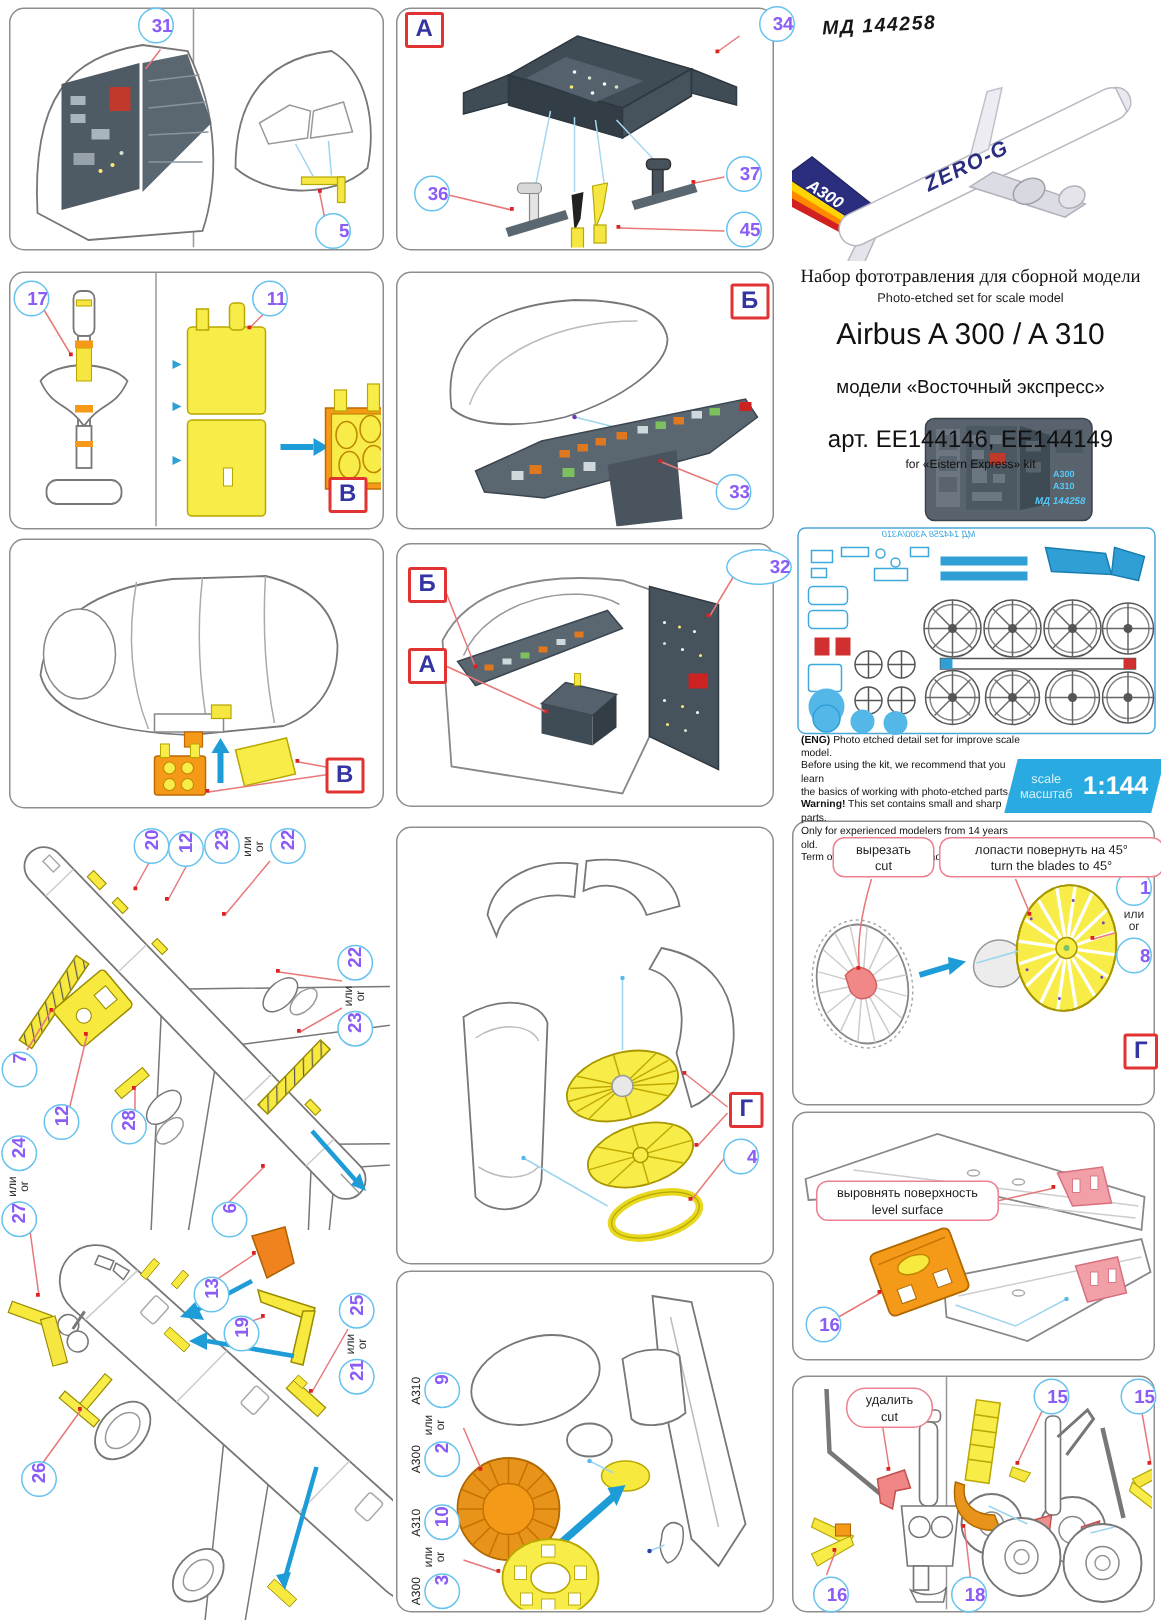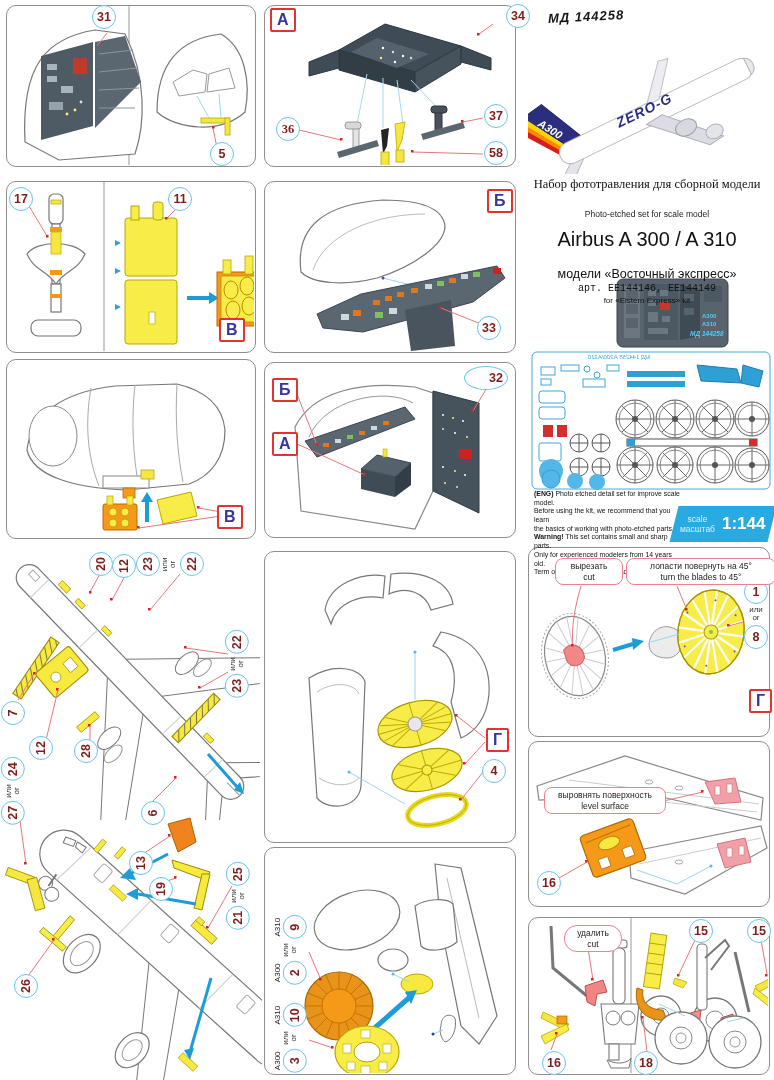--- a/index.html
+++ b/index.html
@@ -7,39 +7,39 @@
         font-family:"Liberation Sans",sans-serif;color:#111;}
   .box{position:absolute;border:1.5px solid #8e8e8e;border-radius:10px;background:#fff;box-sizing:border-box;}
   svg{position:absolute;left:0;top:0;}
   
   .band{position:absolute;left:0;top:0;width:774px;height:36px;background:rgba(56,56,56,.86);z-index:60;}
   .hand{position:absolute;left:548px;top:9px;color:#161616;font-size:13px;font-weight:700;font-style:italic;transform:rotate(-3deg);letter-spacing:1px;z-index:59;}
   .logo{position:absolute;right:-4px;top:-6px;font-size:40px;font-weight:700;letter-spacing:-2px;z-index:61;}
   .logo .ls{color:#cfcfcf;} .logo .lm{color:#8dc63f;}
   
   .cal{position:absolute;width:22px;height:22px;border:1.6px solid #67c3ee;border-radius:50%;background:#fff;
-       color:#7f1d1d;font-size:12.5px;font-weight:700;display:flex;align-items:center;justify-content:center;z-index:40;}
+       color:#8b5cf6;font-size:12.5px;font-weight:700;display:flex;align-items:center;justify-content:flex-end;z-index:40;}
   .rot{transform:rotate(-90deg);}
   .pair{position:absolute;display:flex;align-items:center;gap:3px;transform:rotate(-90deg);z-index:40;}
   .pair .cal,.vstack .cal,.pgrp .cal{position:static;}
   .or{font-size:8px;line-height:1.05;color:#333;text-align:center;font-weight:400;}
   .vstack{position:absolute;display:flex;flex-direction:column;align-items:center;gap:2px;z-index:40;}
   .pgrp{position:absolute;display:flex;align-items:center;gap:4px;transform:rotate(-90deg);z-index:40;}
   .pcol{display:flex;flex-direction:column;align-items:center;gap:1px;font-size:8px;color:#222;}
   
   .letter{position:absolute;border:2px solid #e23333;border-radius:2px;background:#fff;color:#3434a3;
           font-size:16px;font-weight:700;line-height:1;padding:2px 5px;z-index:45;}
   
   .lbl{position:absolute;border:1.3px solid #ee8090;border-radius:8px;background:#fff;font-size:8.5px;
        color:#222;padding:2px 6px;text-align:center;line-height:1.25;z-index:45;}
   
   .titles{position:absolute;left:520px;top:177px;width:254px;text-align:center;z-index:10;}
-  .t-ru{font-size:12.5px;font-family:Liberation Serif, serif;} .t-en{font-size:8.5px;color:#222;margin-top:17px;}
+  .t-ru{font-size:12.5px;font-family:Liberation Serif, serif;} .t-en{font-size:8.5px;color:#222;margin-top:1px;}
   .t-prod{font-size:20px;margin-top:9px;} .t-brand{font-size:12.5px;margin-top:16px;}
-  .t-art{font-size:10px;margin-top:2px;font-family:Liberation Mono, monospace;} .t-kit{font-size:8px;margin-top:2px;}
+  .t-art{font-size:16px;margin-top:20px;} .t-kit{font-size:8px;margin-top:2px;}
   
   .note{position:absolute;left:534px;top:490px;width:146px;font-size:6.9px;line-height:1.26;color:#111;z-index:10;}
   
   .badge{position:absolute;left:674px;top:506px;width:98px;height:36px;background:#29abe2;transform:skewX(-14deg);
          display:flex;align-items:center;justify-content:center;z-index:10;}
   .badge-in{transform:skewX(14deg);display:flex;align-items:center;gap:7px;}
   .badge-sm{font-size:8.5px;line-height:1.2;color:rgba(255,255,255,.82);text-align:center;}
   .badge-val{font-size:17px;font-weight:700;color:#fff;}
   .fret-note{position:absolute;z-index:12;color:#3fa8dc;font-size:6px;font-style:italic;transform:scaleX(-1);}
 </style>
@@ -193,28 +193,28 @@
       <line x1="218" y1="112" x2="198" y2="116" stroke="#e87878"></line>
         <rect x="196" y="114" width="2.5" height="2.5" fill="#d22"></rect>
       <line x1="218" y1="148" x2="148" y2="146" stroke="#e87878"></line>
         <rect x="146" y="144" width="2.5" height="2.5" fill="#d22"></rect>
     </svg>
   </div>
   <div class="letter" style="left:270px;top:8px;"><span>А</span></div>
   <div class="cal" style="left:506px;top:4px;">
       <span>34</span>
     </div>
-  <div class="cal" style="left:276px;top:117px;font-family:Liberation Serif, serif;">
+  <div class="cal" style="left:276px;top:117px;">
       <span>36</span>
     </div>
   <div class="cal" style="left:484px;top:104px;">
       <span>37</span>
     </div>
   <div class="cal" style="left:484px;top:141px;">
-      <span>58</span>
+      <span>45</span>
     </div>
 
   <div class="box" style="left:264px;top:181px;width:252px;height:172px;">
     <svg width="249" height="169" viewBox="0 0 249 169">
       <path d="M36,90 C30,44 60,22 118,18 C160,18 178,28 180,44 C180,62 150,84 112,96 C80,104 48,102 36,90 Z" fill="#fff" stroke="#777" stroke-width="1.2"></path>
       <path d="M48,88 C60,52 110,32 160,32" fill="none" stroke="#bbb"></path>
       <line x1="118" y1="96" x2="150" y2="104" stroke="#9dd4ee"></line>
         <circle cx="118" cy="96" r="1.5" fill="#6a3ab0"></circle>
       <polygon points="52,132 96,112 232,84 240,96 208,120 98,150 58,146" fill="#5a6670" stroke="#3c4650"></polygon>
       <rect x="108" y="118" width="7" height="5" fill="#e07820"></rect>
@@ -272,21 +272,21 @@
       <line x1="30" y1="26" x2="52" y2="82" stroke="#e87878"></line>
         <rect x="51" y="80" width="2.5" height="2.5" fill="#d22"></rect>
       <line x1="30" y1="80" x2="100" y2="112" stroke="#e87878"></line>
         <rect x="98" y="110" width="2.5" height="2.5" fill="#d22"></rect>
       <line x1="226" y1="18" x2="208" y2="48" stroke="#e87878"></line>
         <rect x="206" y="46" width="2.5" height="2.5" fill="#d22"></rect>
     </svg>
   </div>
   <div class="letter" style="left:272px;top:378px;"><span>Б</span></div>
   <div class="letter" style="left:272px;top:432px;"><span>А</span></div>
-  <div class="cal" style="left:464px;top:366px;padding-left:20px;">
+  <div class="cal" style="left:484px;top:366px;padding-left:20px;">
       <span>32</span>
     </div>
 
   <div class="box" style="left:264px;top:551px;width:252px;height:292px;">
     <svg width="249" height="289" viewBox="0 0 249 289">
       <path d="M60,58 C64,32 96,20 120,24 L118,46 C96,42 72,50 66,72 Z" fill="#fff" stroke="#777" stroke-width="1.2"></path>
       <path d="M126,22 C156,18 184,28 188,52 L166,58 C160,40 142,34 124,42 Z" fill="#fff" stroke="#777" stroke-width="1.2"></path>
       <path d="M176,80 C208,86 226,108 224,142 C222,166 210,180 196,186 L186,150 C194,122 188,100 168,94 Z" fill="#fff" stroke="#777" stroke-width="1.2"></path>
       <path d="M44,126 C70,110 96,116 100,130 L96,234 C94,256 64,260 52,246 Z" fill="#fff" stroke="#777" stroke-width="1.2"></path>
       <path d="M52,140 C70,128 90,132 94,142" fill="none" stroke="#bbb"></path>

